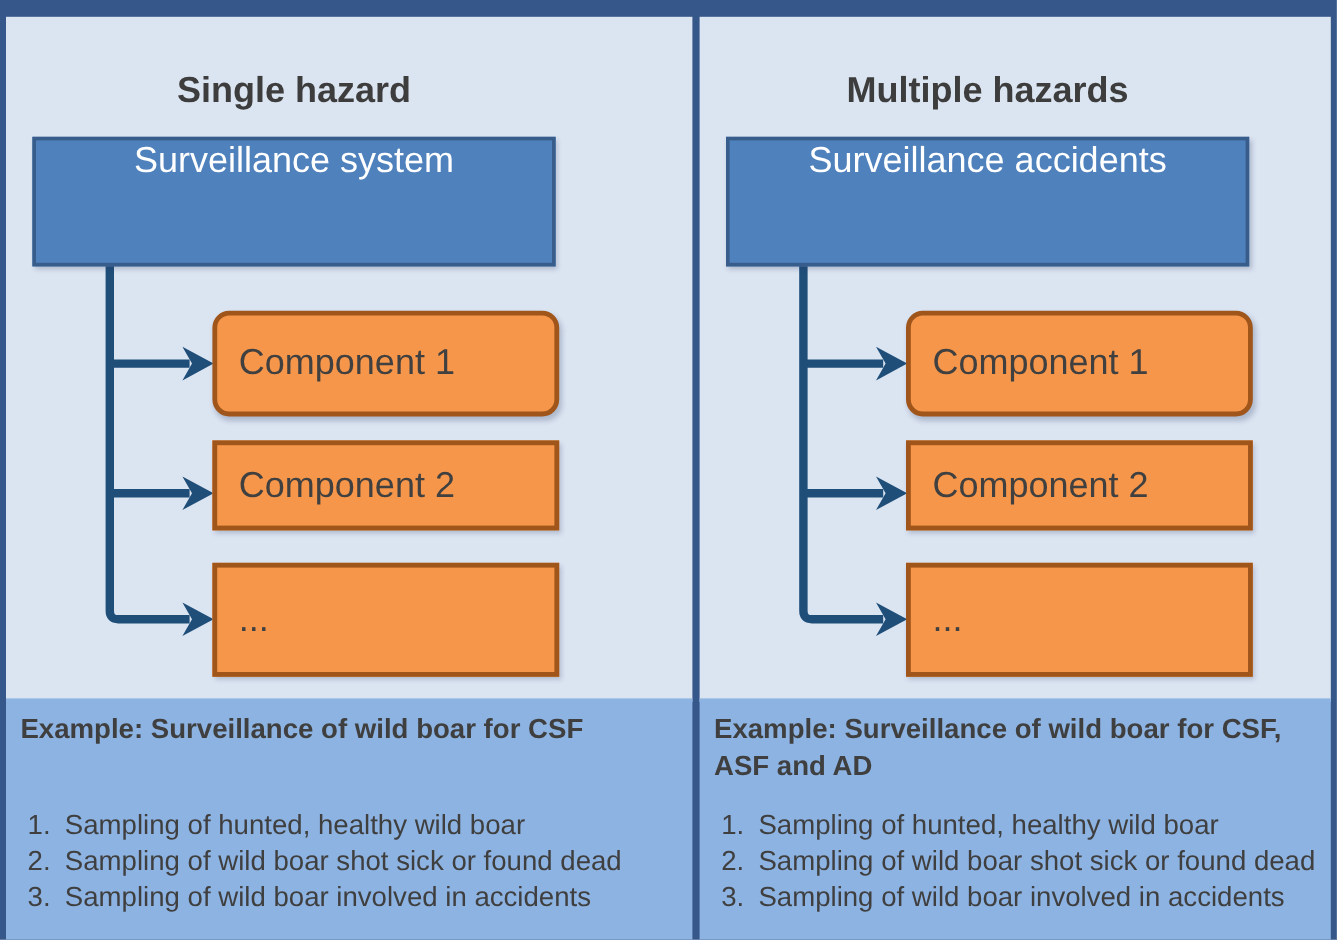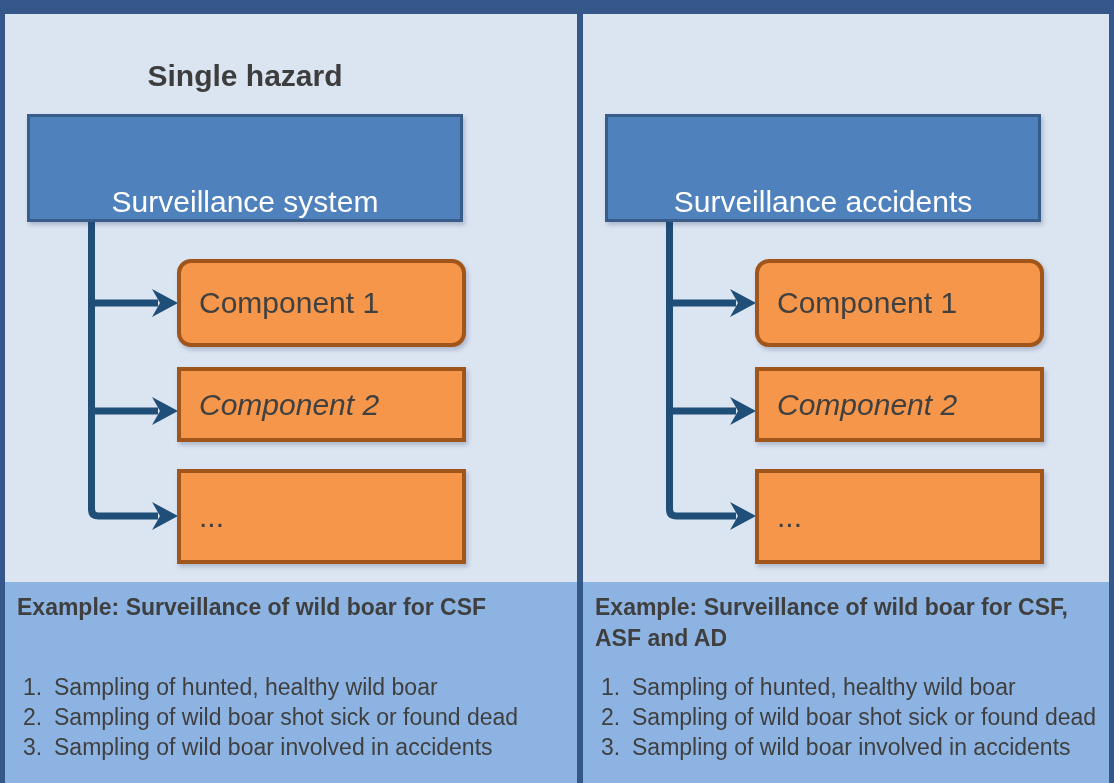--- a/index.html
+++ b/index.html
@@ -51,21 +51,21 @@
     position:absolute;
     left:22px;
     top:100px;
     width:430px;
     height:102px;
     background:var(--primary-fill);
     border:3px solid var(--primary-border);
     color:var(--box-text);
     font-size:30px;
     display:flex;
-    align-items:flex-end;
+    align-items:flex-start;
     justify-content:center;
     box-shadow:2px 3px 4px rgba(40,60,100,0.25);
   }
   .connector{
     position:absolute;
     left:0;top:0;
     width:520px;height:571px;
   }
   .connector path{
     stroke:var(--connector);
@@ -85,21 +85,21 @@
     color:#404040;
     font-size:30px;
     display:flex;
     align-items:center;
     padding-left:18px;
     box-shadow:2px 3px 4px rgba(40,60,100,0.25);
   }
   .panel-top.left .component-box{width:289px;}
   .panel-top .component-box{width:289px;}
   .component-box.c1{top:245px;height:88px;border-radius:14px;}
-  .component-box.c2{top:353px;height:75px;font-style:italic;}
+  .component-box.c2{top:353px;height:75px;}
   .component-box.c3{top:455px;height:95px;}
 
   
   .example{
     position:absolute;
     top:582px;
     height:202px;
     background:var(--example-bg);
     color:var(--body-text);
     box-sizing:border-box;
@@ -154,20 +154,21 @@
     </div>
     <div class="component-box c2">
       <span>Component 2</span>
     </div>
     <div class="component-box c3">
       <span>...</span>
     </div>
   </div>
 
   <div class="panel-top right">
+    <div class="panel-title">Multiple hazards</div>
     <svg class="connector" viewBox="0 0 520 571" xmlns="http://www.w3.org/2000/svg">
       <path d="M86.5 205 L86.5 495 Q86.5 502 93.5 502 L153 502"></path>
       <path d="M86.5 289 H153"></path>
       <path d="M86.5 397 H153"></path>
       <polygon points="147,275 173,289 147,303 155,289"></polygon>
       <polygon points="147,383 173,397 147,411 155,397"></polygon>
       <polygon points="147,488 173,502 147,516 155,502"></polygon>
     </svg>
     <div class="root-box">
       <span>Surveillance accidents</span>

